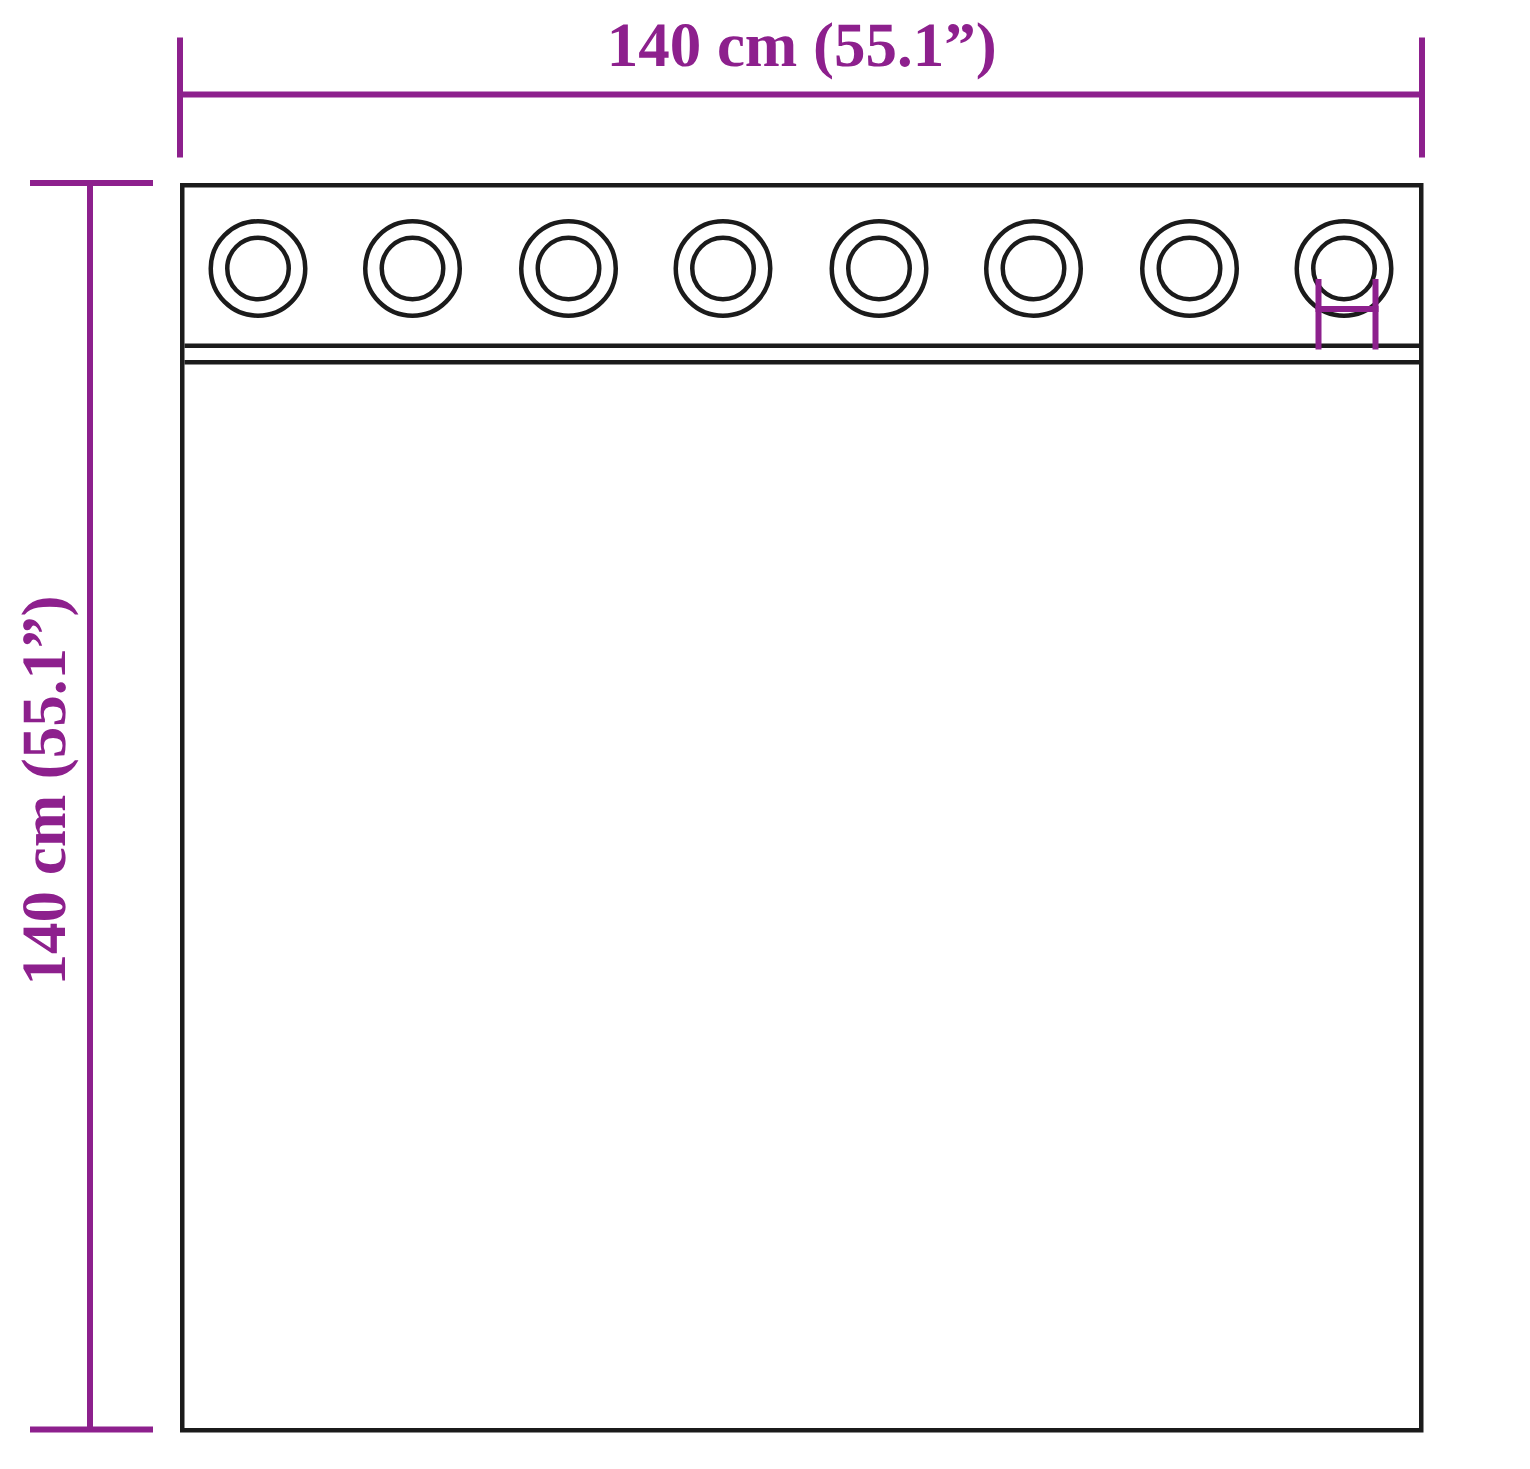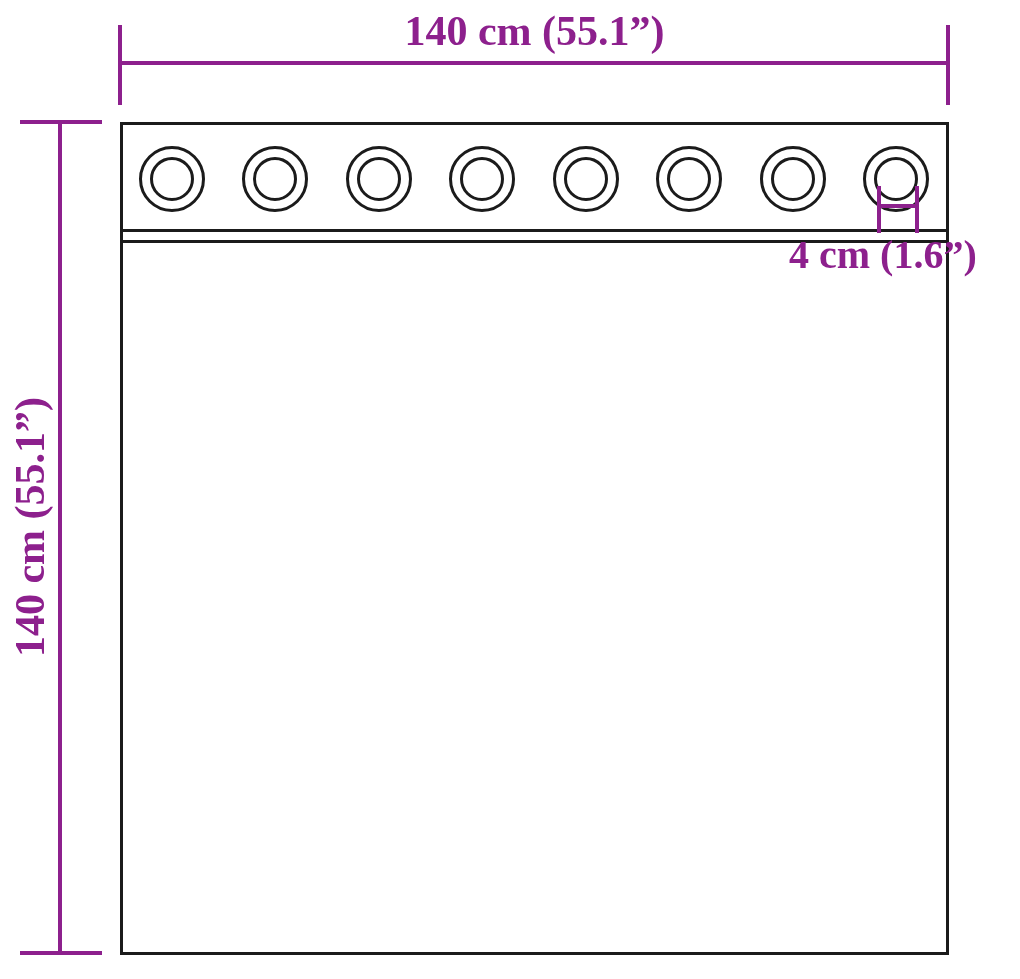--- a/index.html
+++ b/index.html
@@ -120,15 +120,14 @@
         <div class="grommet-inner"></div>
       </div>
       <div class="grommet" style="left: 863px;">
         <div class="grommet-inner"></div>
       </div>
     </div>
 
   <div class="gdim gdim-left"></div>
   <div class="gdim gdim-right"></div>
   <div class="gdim gdim-h"></div>
-  <div class="dim-label dim-label-grommet">4 cm (1.6”)</div>
 
 </div>
 
 </body></html>

